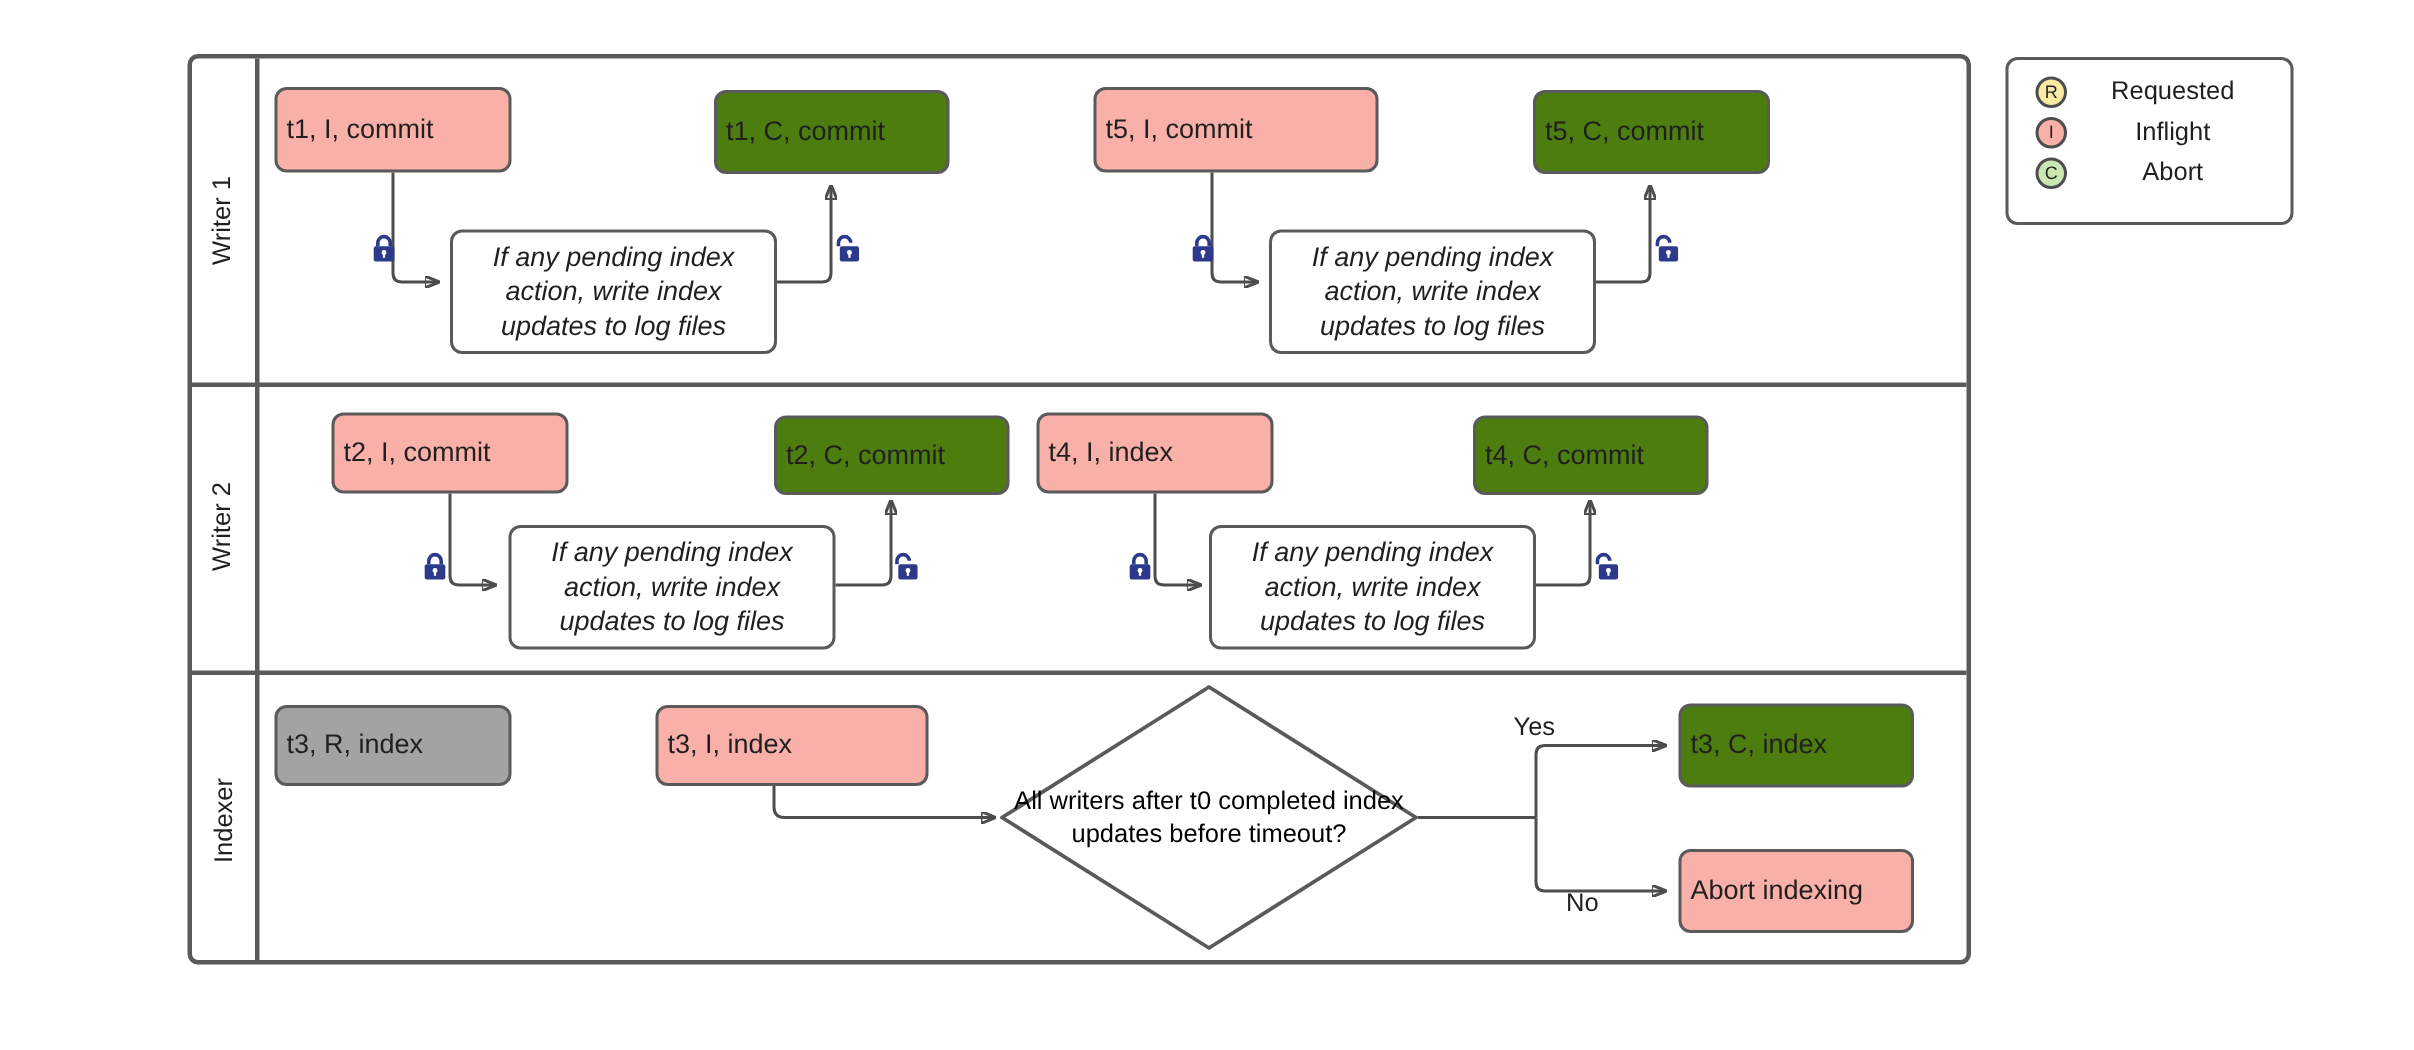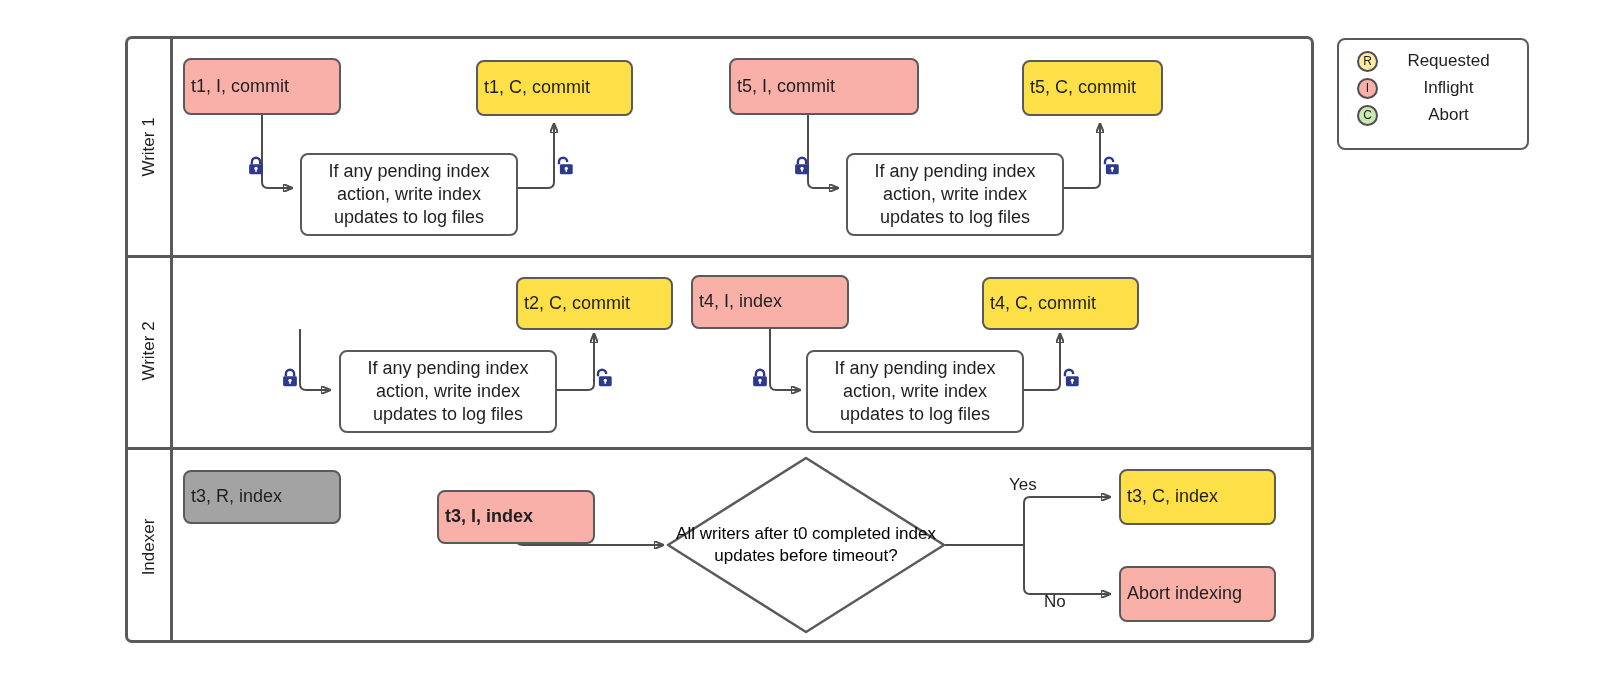--- a/index.html
+++ b/index.html
@@ -68,23 +68,23 @@
     display: flex;
     align-items: center;
     justify-content: flex-start;
     text-align: center;
     font-size: 18px;
     color: #1f1f1f;
     line-height: 1.28;
     padding: 2px 6px;
   }
   .node.pink   { background: #f9b0a8; }
-  .node.green  { background: #fde047; }
+  .node.green  { background: #4d7c0f; }
   .node.yellow { background: #a3a3a3; }
-  .node.white  { background: #ffffff; }
+  .node.white  { background: #ffffff; font-style: italic; }
 
   
   .diamond-wrap {
     position: absolute;
   }
   .diamond-wrap svg { display: block; overflow: visible; }
   .diamond-text {
     position: absolute;
     inset: 0;
     display: flex;
@@ -235,21 +235,21 @@
   </div>
 
   <div class="node pink" style="left:729px;top:58px;width:190px;height:57px;">
     <span>t5, I, commit</span>
   </div>
 
   <div class="node white" style="left:846px;top:153px;width:218px;height:83px;">
     <span>If any pending index action, write index updates to log files</span>
   </div>
 
-  <div class="node green" style="left:1022px;top:60px;width:141px;height:56px;">
+  <div class="node green" style="left:1022px;top:60px;width:158px;height:56px;">
     <span>t5, C, commit</span>
   </div>
 
   <div class="lock" style="left:245px;top:155px;">
     <svg viewBox="0 0 24 24" width="22" height="22">
       <path d="M7.5 10 V7.5 a4.5 4.5 0 0 1 9 0 V10" fill="none" stroke="#2d3a8c" stroke-width="2.6"></path>
       <rect x="4.5" y="10" width="15" height="11" rx="1.6" fill="#2d3a8c"></rect>
       <circle cx="12" cy="14.6" r="1.8" fill="#ffffff"></circle>
       <rect x="11.2" y="15" width="1.6" height="3.4" fill="#ffffff"></rect>
     </svg>
@@ -272,20 +272,23 @@
   </div>
   <div class="lock" style="left:1099px;top:155px;">
     <svg viewBox="0 0 24 24" width="22" height="22">
       <path d="M6.5 10 V7.5 a4.5 4.5 0 0 1 9 0" fill="none" stroke="#2d3a8c" stroke-width="2.6"></path>
       <rect x="7.5" y="10" width="14" height="11" rx="1.6" fill="#2d3a8c"></rect>
       <circle cx="14.5" cy="14.6" r="1.8" fill="#ffffff"></circle>
       <rect x="13.7" y="15" width="1.6" height="3.4" fill="#ffffff"></rect>
     </svg>
   </div>
 
+  <div class="node pink" style="left:221px;top:275px;width:158px;height:54px;">
+    <span>t2, I, commit</span>
+  </div>
 
   <div class="node white" style="left:339px;top:350px;width:218px;height:83px;">
     <span>If any pending index action, write index updates to log files</span>
   </div>
 
   <div class="node green" style="left:516px;top:277px;width:157px;height:53px;">
     <span>t2, C, commit</span>
   </div>
 
   <div class="node pink" style="left:691px;top:275px;width:158px;height:54px;">
@@ -330,21 +333,21 @@
       <rect x="7.5" y="10" width="14" height="11" rx="1.6" fill="#2d3a8c"></rect>
       <circle cx="14.5" cy="14.6" r="1.8" fill="#ffffff"></circle>
       <rect x="13.7" y="15" width="1.6" height="3.4" fill="#ffffff"></rect>
     </svg>
   </div>
 
   <div class="node yellow" style="left:183px;top:470px;width:158px;height:54px;">
     <span>t3, R, index</span>
   </div>
 
-  <div class="node pink" style="left:437px;top:490px;width:158px;height:54px;font-weight:bold;">
+  <div class="node pink" style="left:437px;top:470px;width:182px;height:54px;">
     <span>t3, I, index</span>
   </div>
 
   <div class="diamond-wrap" style="left:665px;top:455px;width:282px;height:180px;">
     <svg width="282" height="180" viewBox="0 0 282 180">
       <path d="M141,3 L279,90 L141,177 L3,90 Z" fill="#ffffff" stroke="#5a5a5a" stroke-width="2.5" stroke-linejoin="round"></path>
     </svg>
     <div class="diamond-text">All writers after t0 completed index updates before timeout?</div>
   </div>
 

